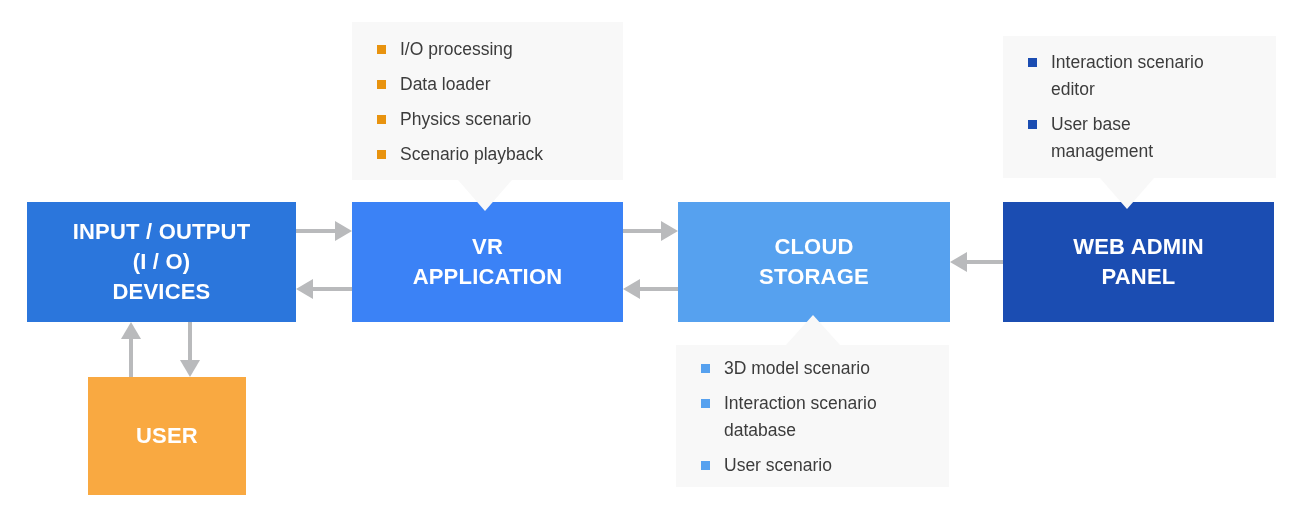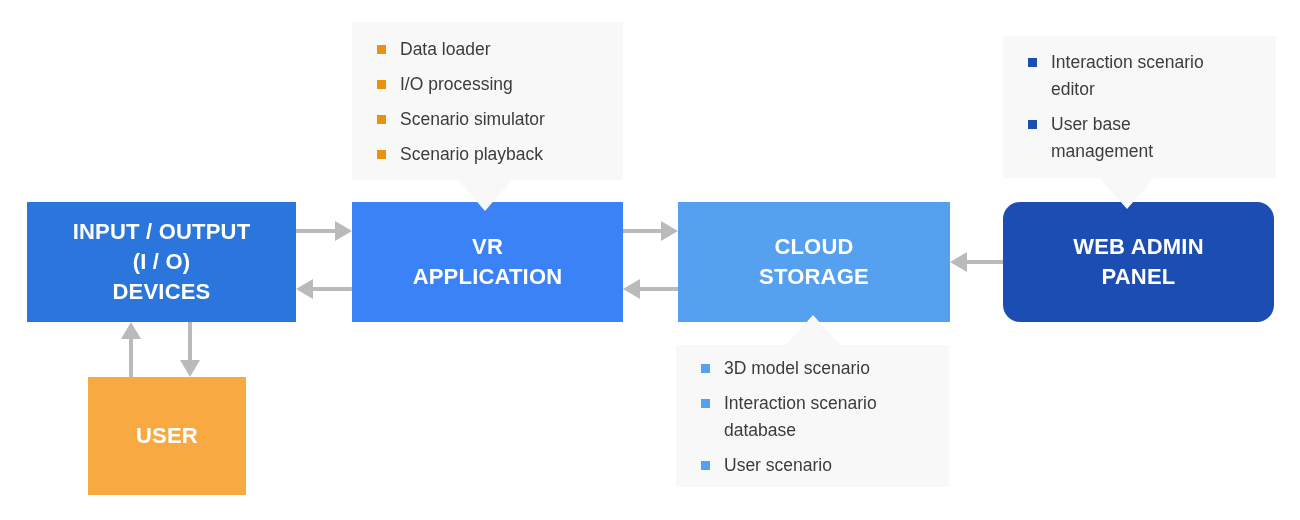--- a/index.html
+++ b/index.html
@@ -127,37 +127,37 @@
     <div class="head"></div>
   </div>
 
   <div class="node" id="node-io" style="background-color: rgb(43, 118, 220); text-align: center;">INPUT / OUTPUT
 (I / O)
 DEVICES</div>
   <div class="node" id="node-vr" style="background-color: #3b82f6;">VR
 APPLICATION</div>
   <div class="node" id="node-cloud" style="background-color: rgb(86, 161, 239);">CLOUD
 STORAGE</div>
-  <div class="node" id="node-admin" style="background-color: rgb(27, 77, 178); border-radius: 17px;">WEB ADMIN
+  <div class="node" id="node-admin" style="background-color: rgb(27, 77, 178);">WEB ADMIN
 PANEL</div>
   <div class="node" id="node-user" style="background-color: rgb(249, 169, 65);">USER</div>
 
   <div class="callout" id="callout-vr">
     <ul>
       <li>
         <span class="bullet" style="background-color: rgb(232, 147, 15);"></span>
+        <span class="item-text">I/O processing</span>
+      </li>
+      <li>
+        <span class="bullet" style="background-color: rgb(232, 147, 15);"></span>
         <span class="item-text">Data loader</span>
       </li>
       <li>
         <span class="bullet" style="background-color: rgb(232, 147, 15);"></span>
-        <span class="item-text">I/O processing</span>
-      </li>
-      <li>
-        <span class="bullet" style="background-color: rgb(232, 147, 15);"></span>
-        <span class="item-text">Scenario simulator</span>
+        <span class="item-text">Physics scenario</span>
       </li>
       <li>
         <span class="bullet" style="background-color: rgb(232, 147, 15);"></span>
         <span class="item-text">Scenario playback</span>
       </li>
     </ul>
     <div class="tail tail-down"></div>
   </div>
 
   <div class="callout" id="callout-admin">

